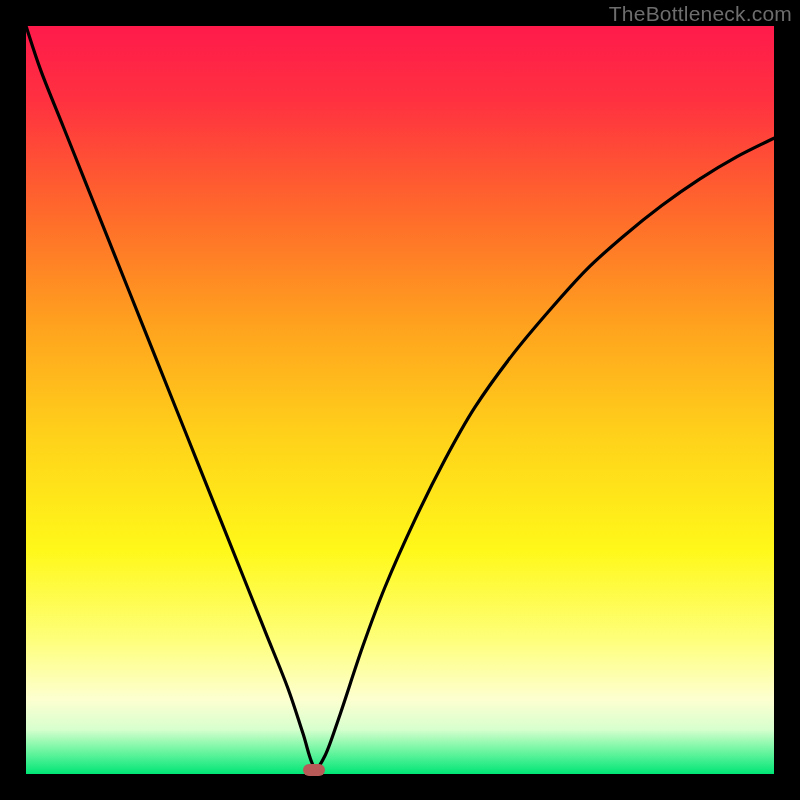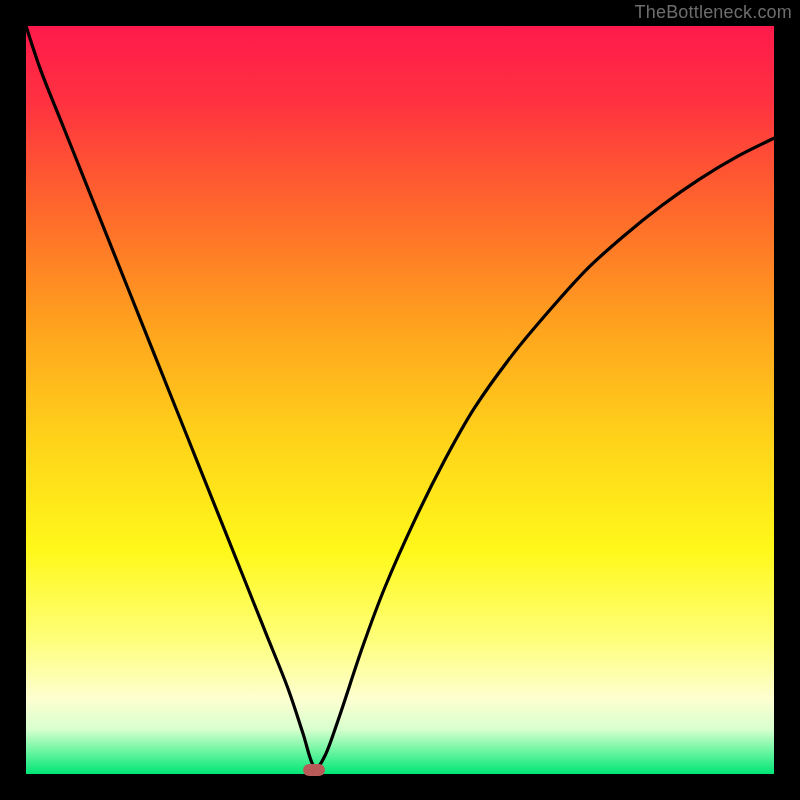--- a/index.html
+++ b/index.html
@@ -24,21 +24,21 @@
     left: 0;
     top: 0;
     width: 748px;
     height: 748px;
   }
   .watermark {
     position: absolute;
     top: 2px;
     right: 8px;
     color: #6d6d6d;
-    font-size: 18px;
+    font-size: 21px;
     font-weight: 500;
     letter-spacing: 0.2px;
   }
   svg {
     display: block;
   }
   .marker {
     position: absolute;
     width: 22px;
     height: 12px;

